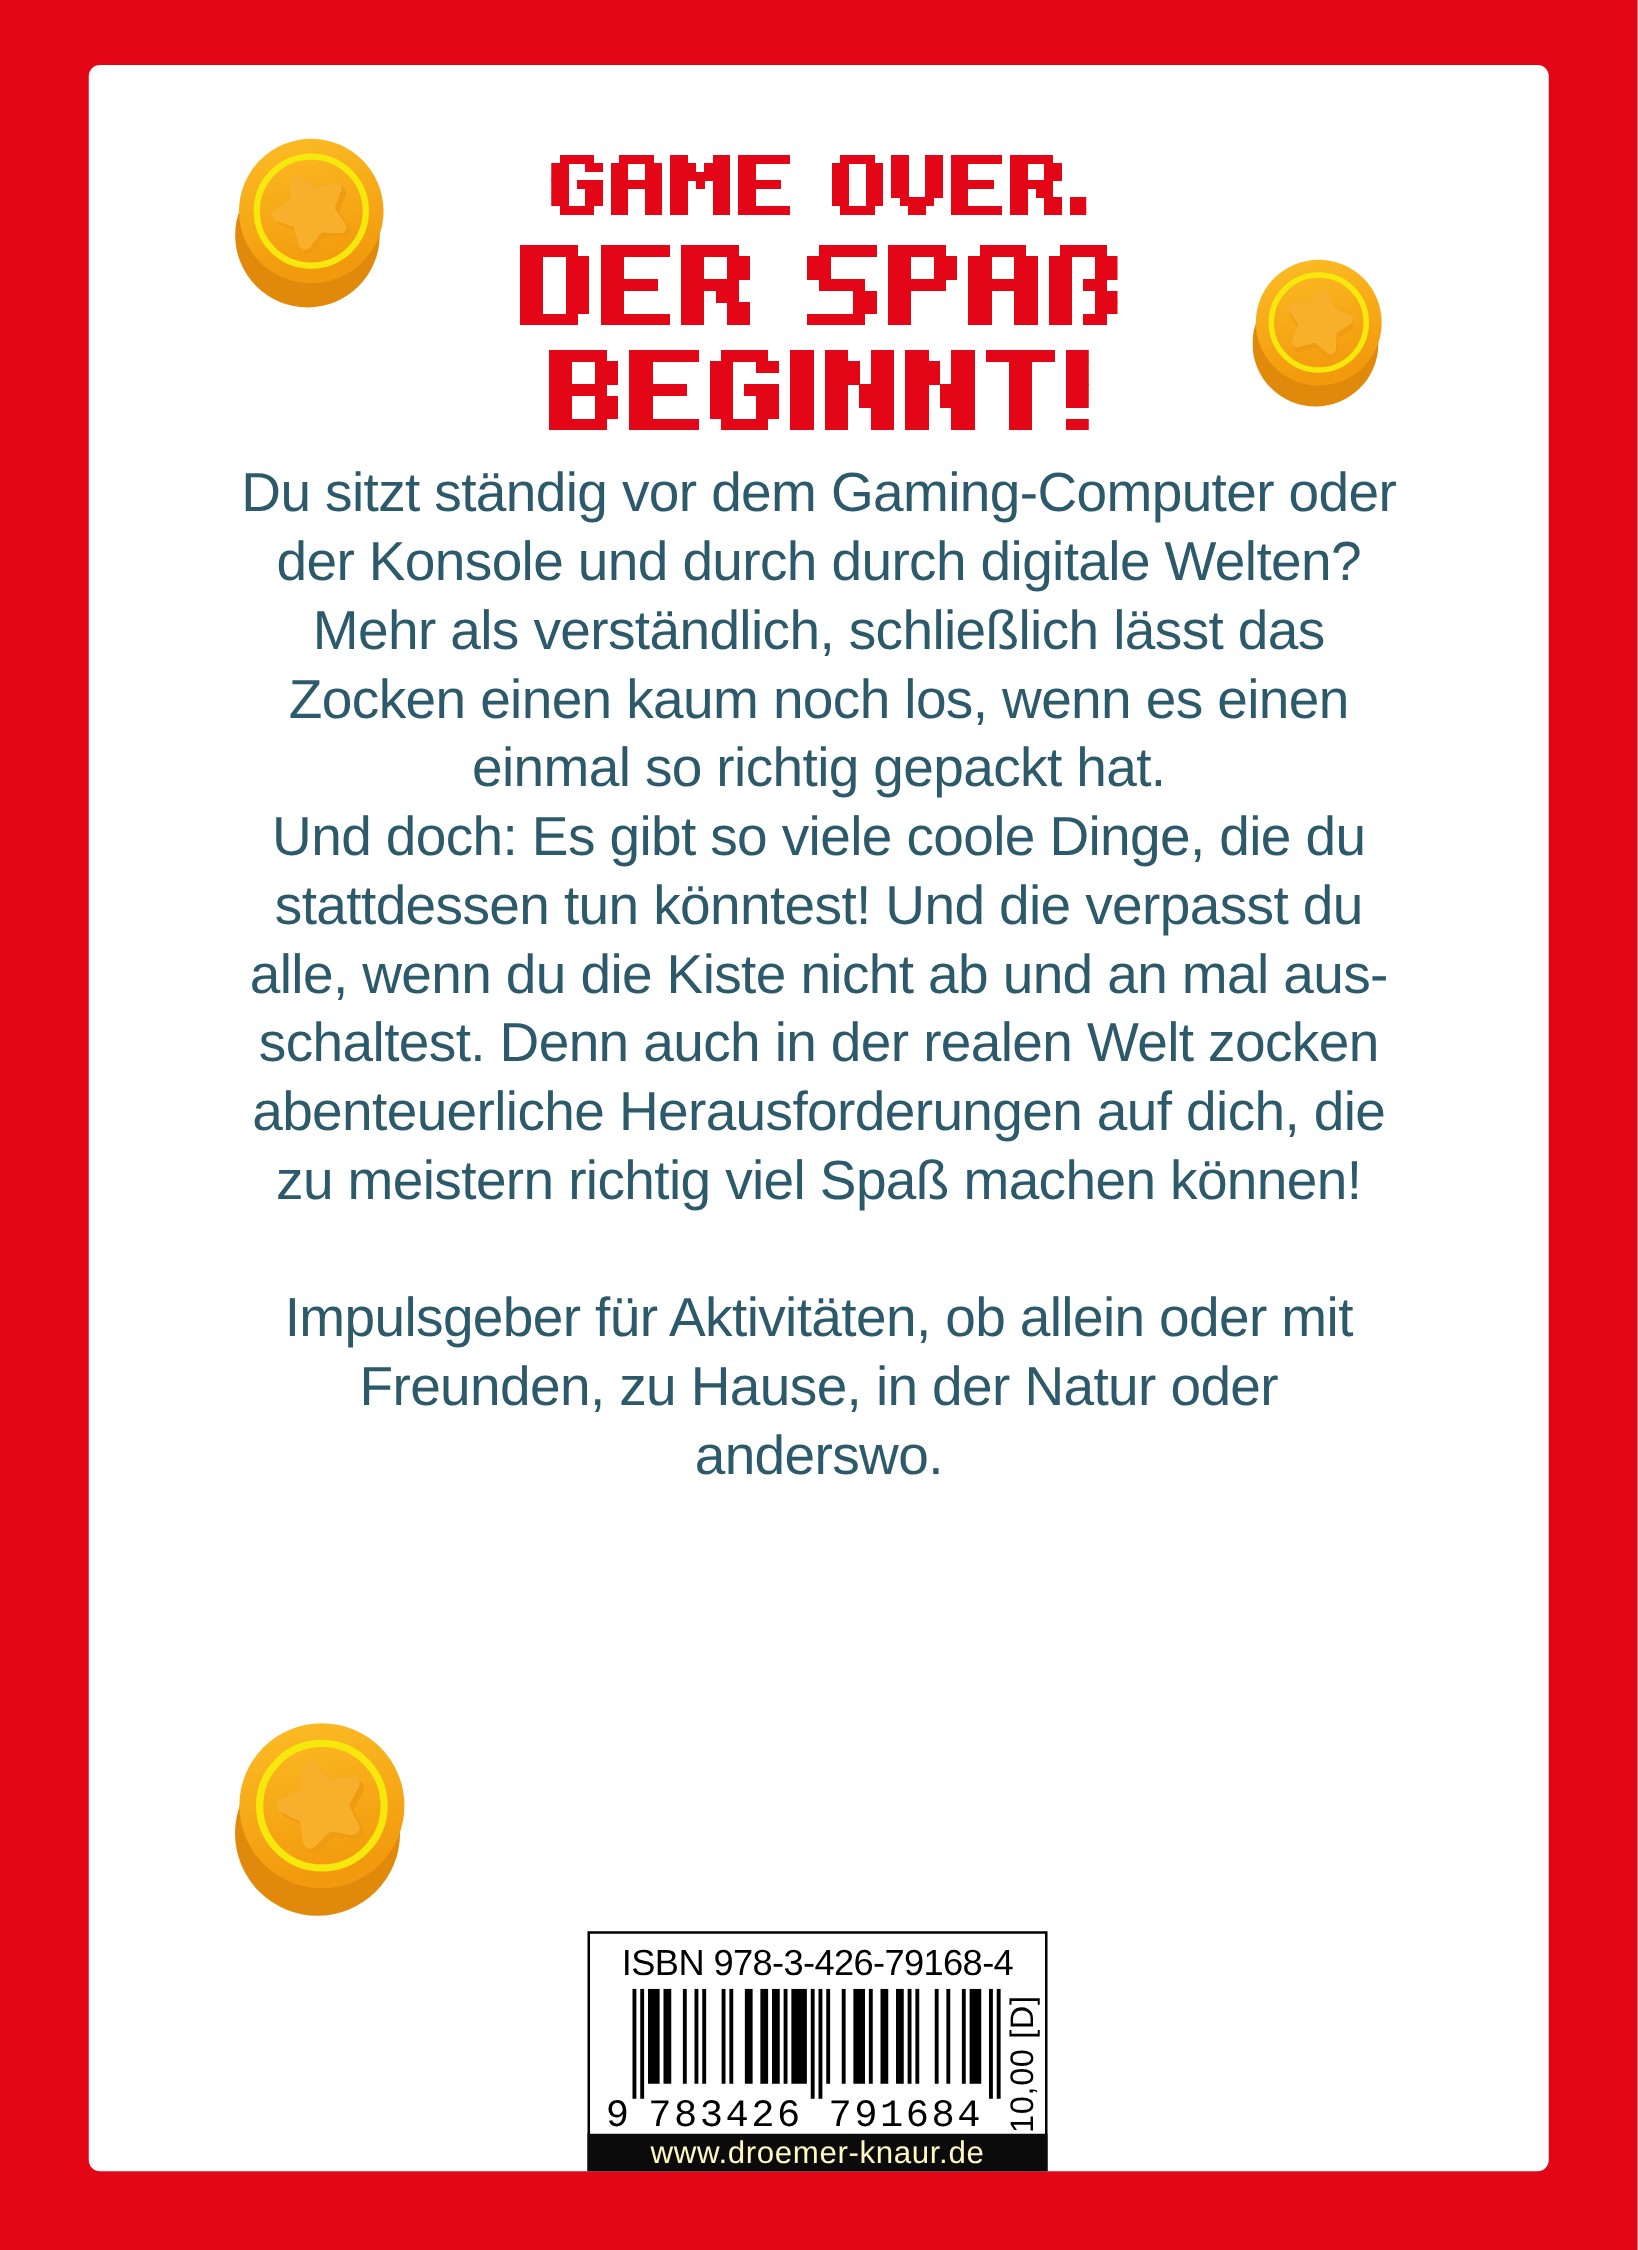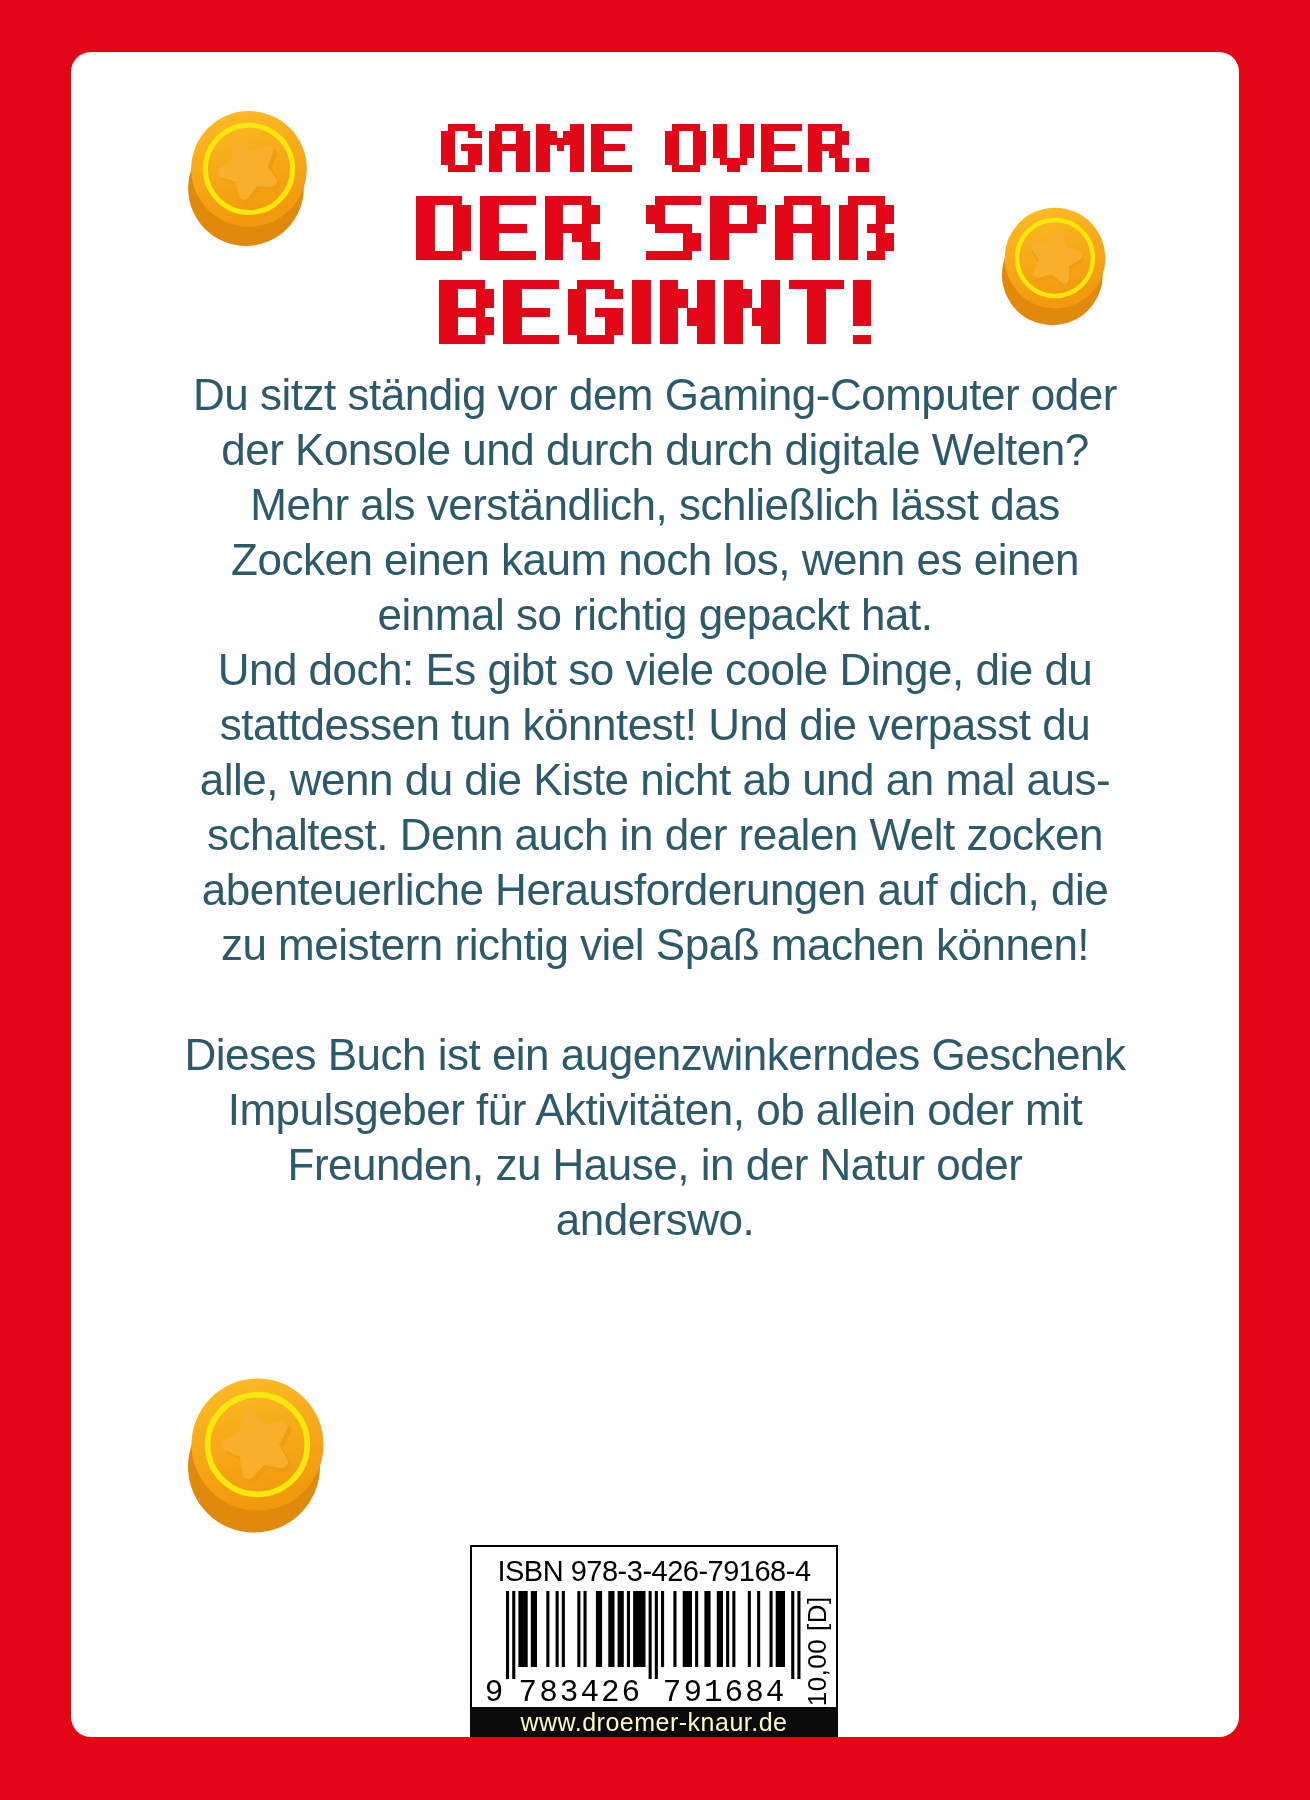--- a/index.html
+++ b/index.html
@@ -9,21 +9,21 @@
     width:1310px;height:1800px;
     background:#e30617;
     overflow:hidden;
     font-family:"Liberation Sans", sans-serif;
   }
   .card{
     position:absolute;
     left:71px;top:52px;
     width:1168px;height:1685px;
     background:#ffffff;
-    border-radius:20px;
+    border-radius:9px;
   }
   .coin{position:absolute;}
   .coin svg{display:block;width:100%;height:100%;}
   .coin1{left:117px;top:56px;width:122px;height:140px;}
   .coin2{left:931px;top:153px;width:106px;height:122px;}
   .coin3{left:117px;top:1323px;width:139px;height:160px;}
   .pixline{
     position:absolute;left:0;right:0;
     display:flex;justify-content:center;
   }
@@ -769,21 +769,20 @@
         <div class="tline">Zocken einen kaum noch los, wenn es einen</div>
         <div class="tline">einmal so richtig gepackt hat.</div>
         <div class="tline">Und doch: Es gibt so viele coole Dinge, die du</div>
         <div class="tline">stattdessen tun könntest! Und die verpasst du</div>
         <div class="tline">alle, wenn du die Kiste nicht ab und an mal aus-</div>
         <div class="tline">schaltest. Denn auch in der realen Welt zocken</div>
         <div class="tline">abenteuerliche Herausforderungen auf dich, die</div>
         <div class="tline">zu meistern richtig viel Spaß machen können!</div>
       </div>
     <div class="para para2" style="color: rgb(45, 90, 107);">
-        <div class="tline">Dieses Buch ist ein augenzwinkerndes Geschenk</div>
         <div class="tline">Impulsgeber für Aktivitäten, ob allein oder mit</div>
         <div class="tline">Freunden, zu Hause, in der Natur oder</div>
         <div class="tline">anderswo.</div>
       </div>
 
     <div class="barcode-label">
       <div class="isbn-text">ISBN 978-3-426-79168-4</div>
       <svg class="ean-svg" width="330" height="114" viewBox="0 0 330 114">
           <rect x="22.0" y="0" width="3.1" height="88" fill="#000"></rect>
           <rect x="28.2" y="0" width="3.1" height="88" fill="#000"></rect>

